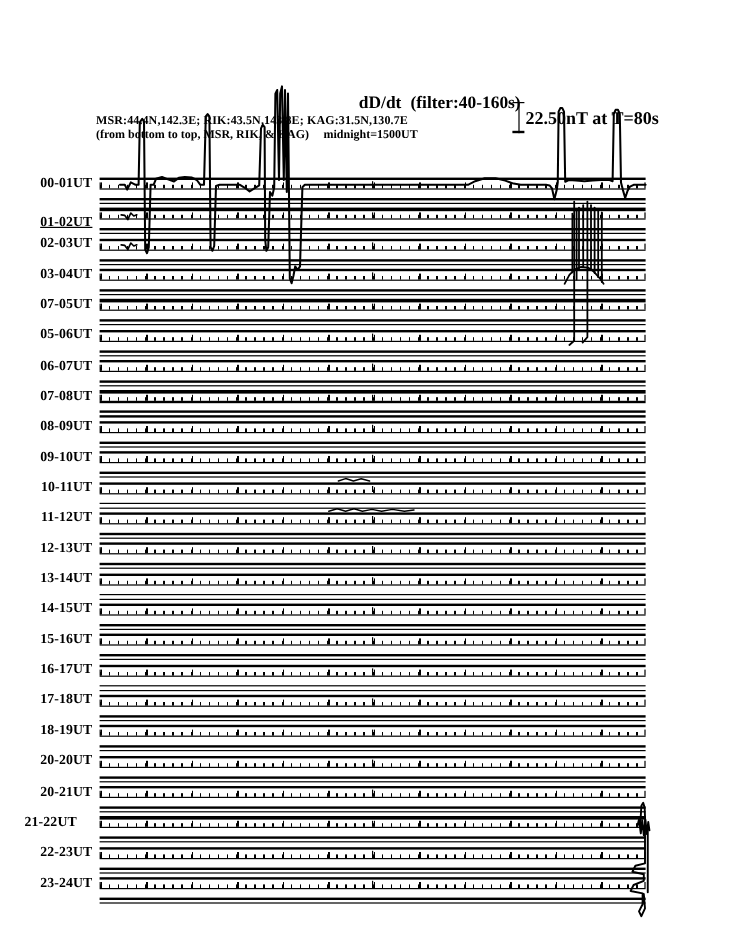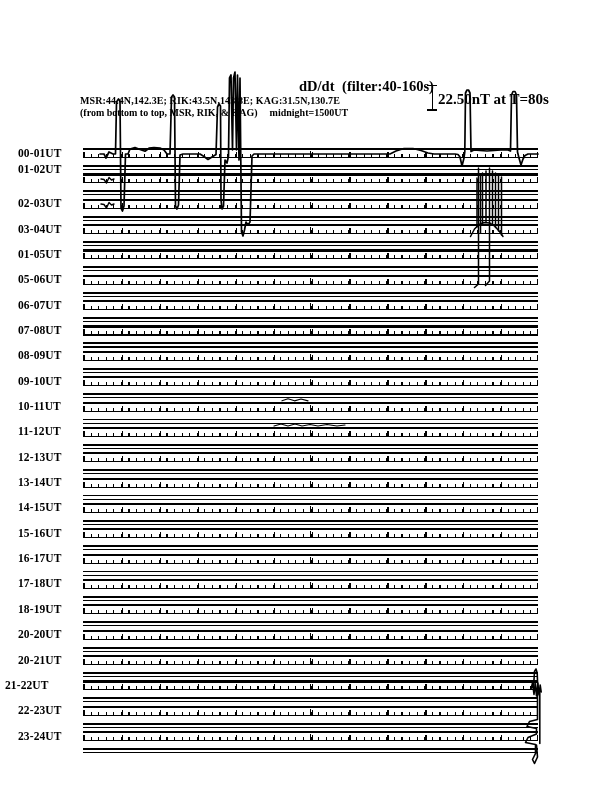--- a/index.html
+++ b/index.html
@@ -9,21 +9,21 @@
   .title{left:80px;top:62px;font-size:14.5px;font-weight:bold;letter-spacing:.2px;}
   .dateline{left:80px;top:78px;font-size:14.5px;font-weight:bold;word-spacing:7px;}
   .qtyline{left:299px;top:78px;font-size:14.5px;font-weight:bold;word-spacing:4px;}
   .stline{left:80px;top:95px;font-size:10px;font-weight:bold;letter-spacing:.1px;}
   .ordline{left:80px;top:107px;font-size:10px;font-weight:bold;}
   .ordline .mid{margin-left:12px;}
   .sb-v{left:431.5px;top:85px;width:1.6px;height:26px;background:#000;}
   .sb-c1{left:427px;top:84.5px;width:10px;height:1.8px;background:#000;}
   .sb-c2{left:427px;top:109px;width:10px;height:1.8px;background:#000;}
   .sb-l{left:438px;top:90.5px;font-size:15px;font-weight:bold;}
-  .rowlab{width:59px;font-size:11.5px;font-weight:bold;height:12px;line-height:12px;letter-spacing:.1px;}
+  .rowlab{width:59px;text-align:right;font-size:11.5px;font-weight:bold;height:12px;line-height:12px;letter-spacing:.1px;}
   .ln{left:83px;width:455px;background:#000;}
   .tmin{left:83px;width:455px;
     background:repeating-linear-gradient(90deg,#000 0px,#000 1.1px,rgba(0,0,0,0) 1.1px,rgba(0,0,0,0) 7.583px);}
   .tmaj{left:83px;width:455px;border-left:1.2px solid #000;border-right:1.2px solid #000;box-sizing:border-box;
     background:repeating-linear-gradient(90deg,#000 0px,#000 1.3px,rgba(0,0,0,0) 1.3px,rgba(0,0,0,0) 37.917px);}
   .tcen{width:1.1px;background:#000;}
   svg.overlay{position:absolute;left:0;top:0;pointer-events:none;}
 </style>
 </head>
 <body>
@@ -42,21 +42,21 @@
 
   <div id="plot" class="abs" style="left:0;top:0;width:612px;height:792px;">
       <div class="abs rowlab" style="left: 18px; top: 146.5px;">00-01UT</div>
       <div class="abs ln" style="top: 148px; height: 2.2px;"></div>
       <div class="abs tmaj" style="top: 152px; height: 5px;"></div>
       <div class="abs tmin" style="top: 154px; height: 3px;"></div>
       <div class="abs tcen" style="left: 310px; top: 151.2px; height: 5.8px;"></div>
       <div class="abs ln" style="top: 157px; height: 1.1px;"></div>
       <div class="abs ln" style="top: 165px; height: 1.9px;"></div>
       <div class="abs ln" style="top: 169px; height: 1.1px;"></div>
-      <div class="abs rowlab" style="left: 18px; top: 163px;">01-02UT</div>
+      <div class="abs rowlab" style="left: 18px; top: 179px; text-decoration: underline;">01-02UT</div>
       <div class="abs ln" style="top: 173.35px; height: 2.2px;"></div>
       <div class="abs tmaj" style="top: 177.35px; height: 5px;"></div>
       <div class="abs tmin" style="top: 179.35px; height: 3px;"></div>
       <div class="abs tcen" style="left: 310px; top: 176.55px; height: 5.8px;"></div>
       <div class="abs ln" style="top: 182.35px; height: 1.1px;"></div>
       <div class="abs ln" style="top: 190.35px; height: 1.9px;"></div>
       <div class="abs ln" style="top: 194.35px; height: 1.1px;"></div>
       <div class="abs rowlab" style="left: 18px; top: 197.2px;">02-03UT</div>
       <div class="abs ln" style="top: 198.7px; height: 2.2px;"></div>
       <div class="abs tmaj" style="top: 202.7px; height: 5px;"></div>
@@ -66,21 +66,21 @@
       <div class="abs ln" style="top: 215.7px; height: 1.9px;"></div>
       <div class="abs ln" style="top: 219.7px; height: 1.1px;"></div>
       <div class="abs rowlab" style="left: 18px; top: 222.55px;">03-04UT</div>
       <div class="abs ln" style="top: 224.05px; height: 2.2px;"></div>
       <div class="abs tmaj" style="top: 228.05px; height: 5px;"></div>
       <div class="abs tmin" style="top: 230.05px; height: 3px;"></div>
       <div class="abs tcen" style="left: 310px; top: 227.25px; height: 5.8px;"></div>
       <div class="abs ln" style="top: 233.05px; height: 1.1px;"></div>
       <div class="abs ln" style="top: 241.05px; height: 1.9px;"></div>
       <div class="abs ln" style="top: 245.05px; height: 1.1px;"></div>
-      <div class="abs rowlab" style="left: 18px; top: 247.9px;">01-05UT</div>
+      <div class="abs rowlab" style="left: 18px; top: 247.9px;">07-05UT</div>
       <div class="abs ln" style="top: 249.4px; height: 2.2px;"></div>
       <div class="abs tmaj" style="top: 253.4px; height: 5px;"></div>
       <div class="abs tmin" style="top: 255.4px; height: 3px;"></div>
       <div class="abs tcen" style="left: 310px; top: 252.6px; height: 5.8px;"></div>
       <div class="abs ln" style="top: 258.4px; height: 1.1px;"></div>
       <div class="abs ln" style="top: 266.4px; height: 1.9px;"></div>
       <div class="abs ln" style="top: 270.4px; height: 1.1px;"></div>
       <div class="abs rowlab" style="left: 18px; top: 273.25px;">05-06UT</div>
       <div class="abs ln" style="top: 274.75px; height: 2.2px;"></div>
       <div class="abs tmaj" style="top: 278.75px; height: 5px;"></div>

